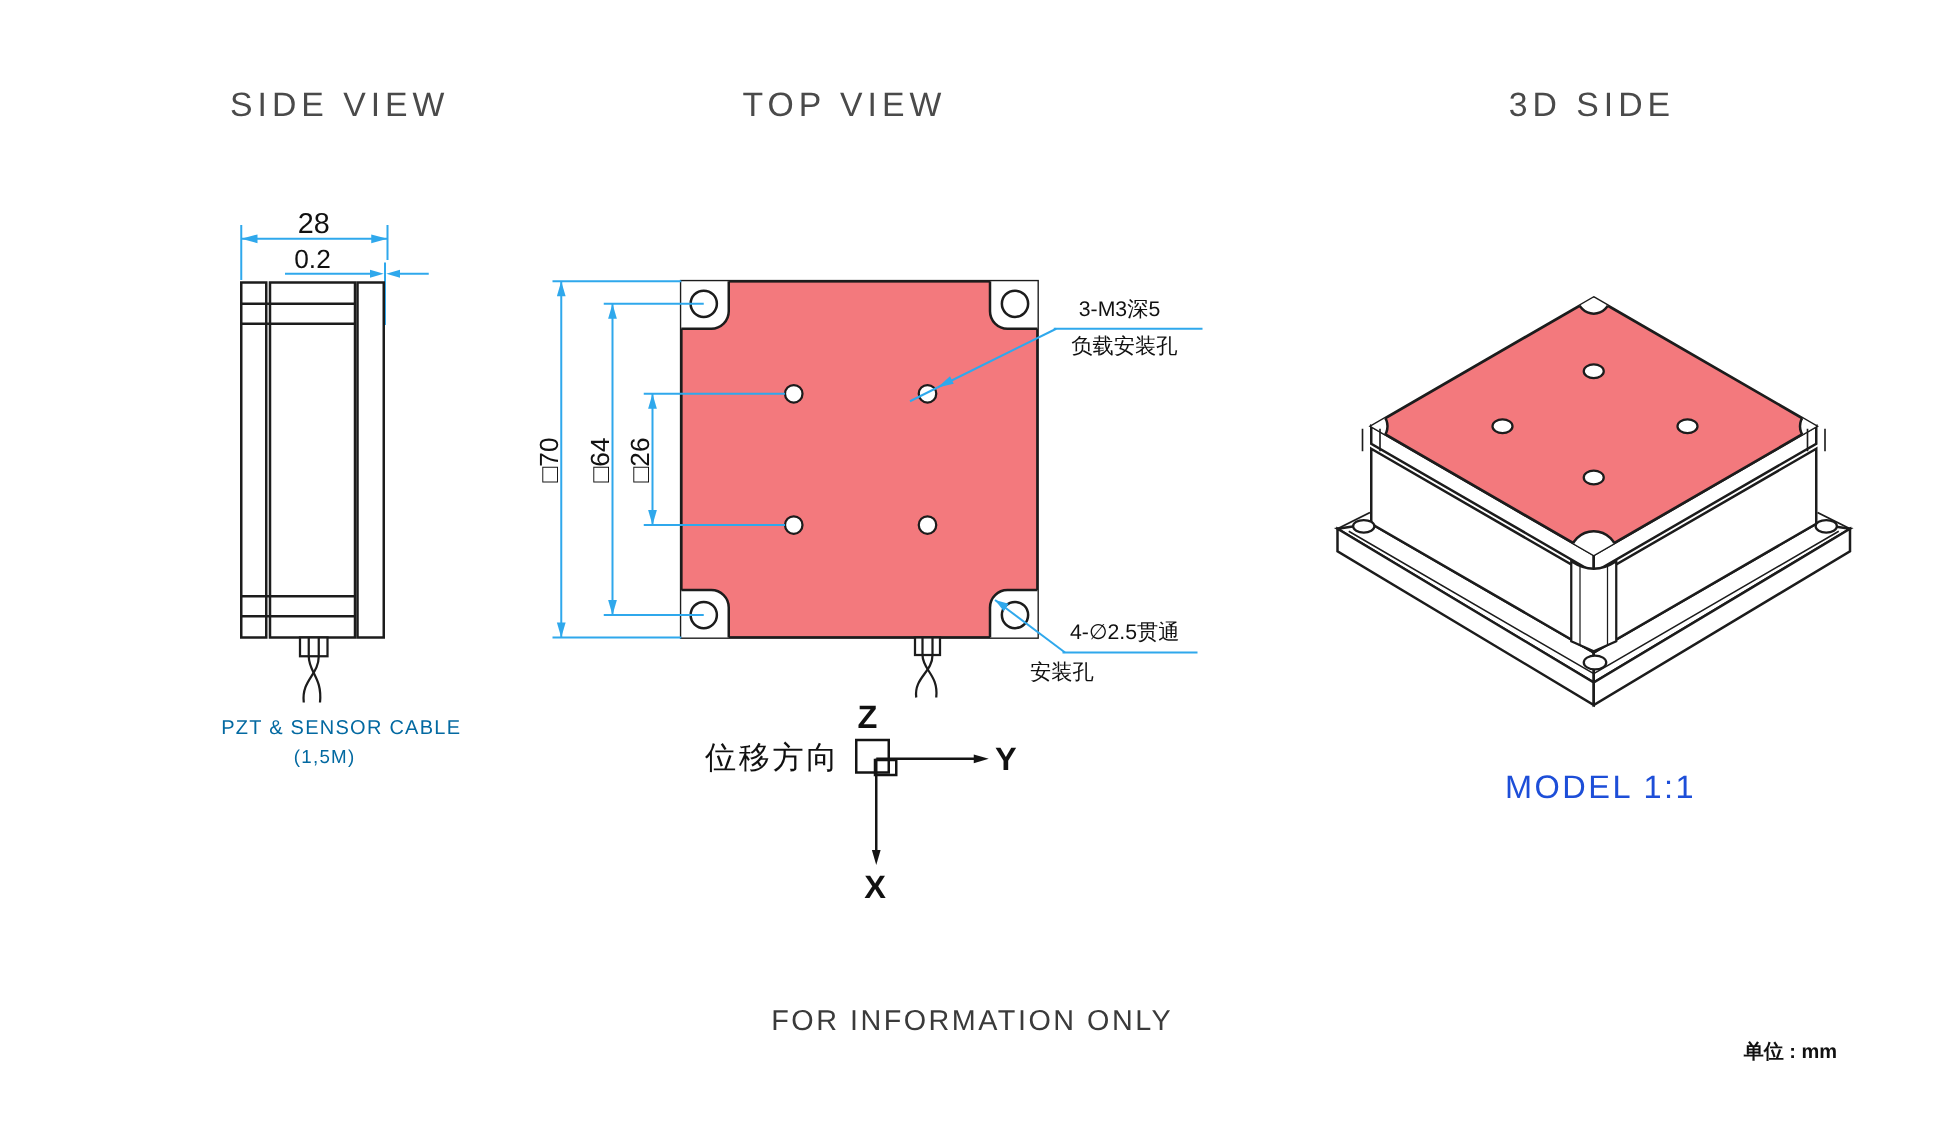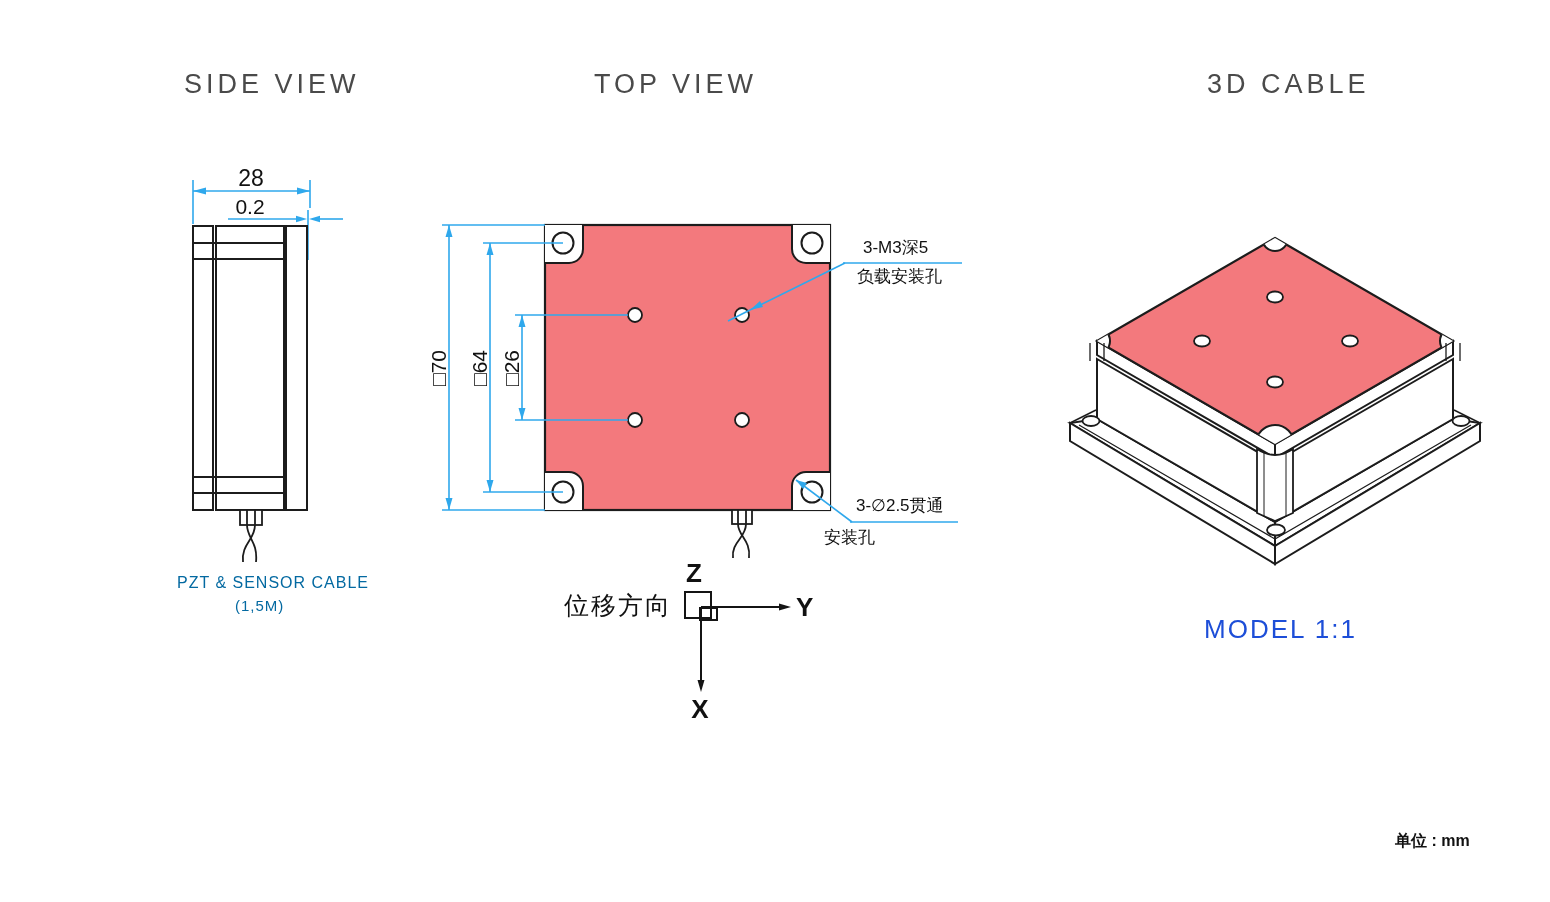--- a/index.html
+++ b/index.html
@@ -15,21 +15,21 @@
   svg{display:block;}
   svg text{font-family:"Liberation Sans",sans-serif;}
 </style>
 </head>
 <body>
 
 <div id="stage">
 
   <div class="abs view-title" style="left:184px;top:69px;">SIDE VIEW</div>
   <div class="abs view-title" style="left:594px;top:69px;">TOP VIEW</div>
-  <div class="abs view-title" style="left:1207px;top:69px;">3D CABLE</div>
+  <div class="abs view-title" style="left:1207px;top:69px;">3D SIDE</div>
 
   <svg class="abs" style="left:150px;top:160px;" width="260" height="420" viewBox="0 0 260 420">
 
     <g stroke="#2FA8EC" stroke-width="1.6" fill="none">
       <line x1="43" y1="20" x2="43" y2="64"></line>
       <line x1="160" y1="20" x2="160" y2="48"></line>
       <line x1="43" y1="31" x2="160" y2="31"></line>
       <line x1="78" y1="59" x2="146" y2="59"></line>
       <line x1="158" y1="50" x2="158" y2="100"></line>
       <line x1="170" y1="59" x2="193" y2="59"></line>
@@ -147,21 +147,21 @@
     <g fill="#111111" font-weight="bold" font-size="26">
       <text x="264" y="382" text-anchor="middle">Z</text>
       <text x="366" y="416" text-anchor="start">Y</text>
       <text x="270" y="518" text-anchor="middle">X</text>
     </g>
     <text x="242" y="414" text-anchor="end" font-size="25" fill="#111111" letter-spacing="2">位移方向</text>
   </svg>
 
   <div class="abs callout" style="left:863px;top:236px;">3-M3深5</div>
   <div class="abs callout" style="left:857px;top:265px;">负载安装孔</div>
-  <div class="abs callout" style="left:856px;top:494px;">3-∅2.5贯通</div>
+  <div class="abs callout" style="left:856px;top:494px;">4-∅2.5贯通</div>
   <div class="abs callout" style="left:824px;top:526px;">安装孔</div>
 
   <svg class="abs" style="left:1060px;top:210px;" width="430" height="360" viewBox="0 0 430 360">
     <defs>
       <clipPath id="cpTop">
           <polygon points="215,28 393,131 215,234 37,131"></polygon>
         </clipPath>
     </defs>
 
     <g>
@@ -215,15 +215,16 @@
 
     <g fill="#ffffff" stroke="#1C1C1C" stroke-width="1.8">
       <ellipse cx="31" cy="211" rx="8.5" ry="5"></ellipse>
       <ellipse cx="216" cy="320" rx="9" ry="5.5"></ellipse>
       <ellipse cx="401" cy="211" rx="8.5" ry="5"></ellipse>
     </g>
   </svg>
 
   <div class="abs scale-label" style="left:1204px;top:614px;">MODEL 1:1</div>
 
+  <div class="abs cad-note" style="left:617px;top:803px;">FOR INFORMATION ONLY</div>
   <div class="abs unit-label" style="left:1395px;top:831px;">单位 : mm</div>
 
 </div>
 
 </body></html>

